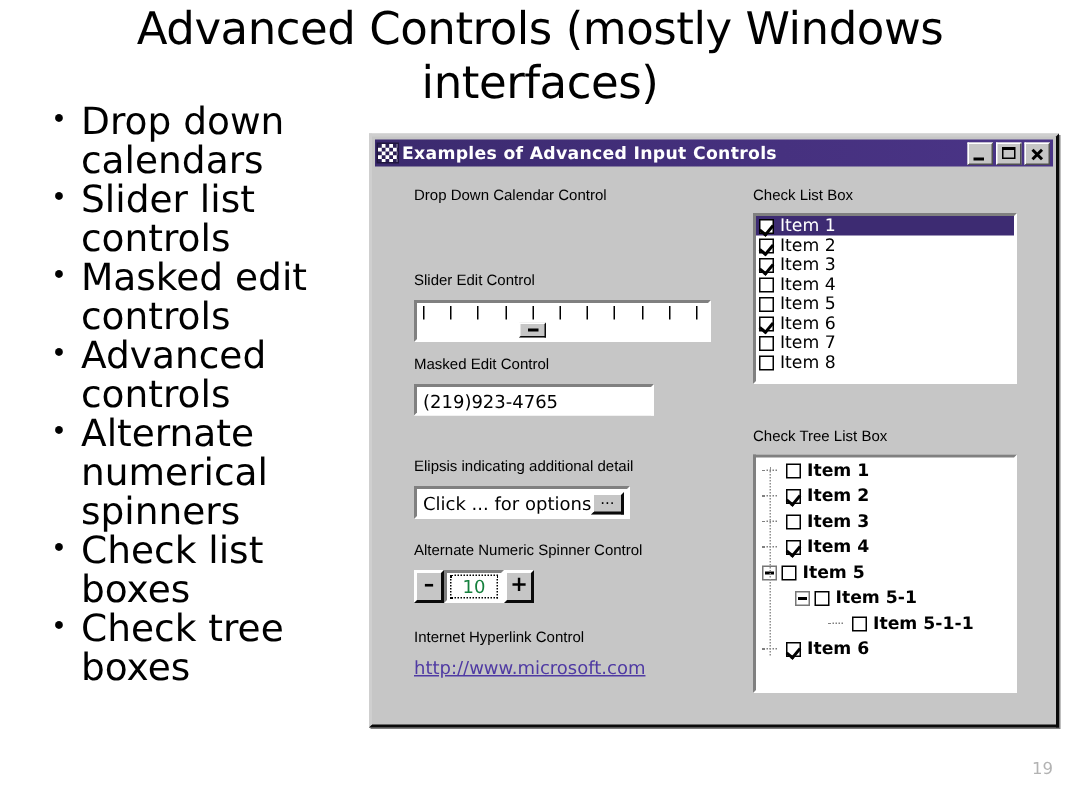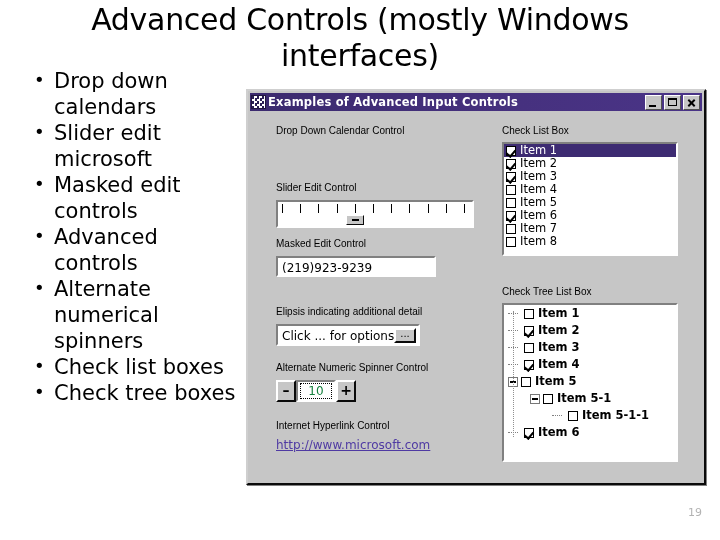--- a/index.html
+++ b/index.html
@@ -36,21 +36,21 @@
     left: 28px;
     top: 68px;
     width: 215px;
     margin: 0;
     padding: 0;
     list-style: none;
   }
   #bullet-list li {
     position: relative;
     padding-left: 26px;
-    font-size: 21px;
+    font-size: 25px;
     line-height: 26px;
     color: #000000;
     font-family: "DejaVu Sans", sans-serif;
     margin-bottom: 0px;
   }
   #bullet-list li::before {
     content: "\2022";
     position: absolute;
     left: 6px;
     top: -1px;
@@ -397,21 +397,21 @@
     border-left: 1px dotted #909090;
   }
 </style>
 </head>
 <body>
 
 <div id="slide-title">Advanced Controls (mostly Windows interfaces)</div>
 
 <ul id="bullet-list">
   <li>Drop down calendars</li>
-  <li>Slider edit microsoft</li>
+  <li>Slider list controls</li>
   <li>Masked edit controls</li>
   <li>Advanced controls</li>
   <li>Alternate numerical spinners</li>
   <li>Check list boxes</li>
   <li>Check tree boxes</li>
 </ul>
 
 <div id="page-number">19</div>
 
 <div id="win-dialog">
@@ -453,21 +453,21 @@
           <span style="left: 149.6px;"></span>
           <span style="left: 167.8px;"></span>
           <span style="left: 186px;"></span>
         </span>
       <span id="slider-thumb" style="left: 67.8px;"></span>
     </div>
 
     <div class="field-label" style="left:26px; top:125px;">Masked Edit Control</div>
 
     <div class="sunken" id="masked-edit">
-      <span class="val">(219)923-9239</span>
+      <span class="val">(219)923-4765</span>
     </div>
 
     <div class="field-label" style="left:26px; top:193px;">Elipsis indicating additional detail</div>
 
     <div class="sunken" id="ellipsis-edit">
       <span class="val">Click ... for options</span>
       <span id="ellipsis-btn">...</span>
     </div>
 
     <div class="field-label" style="left:26px; top:249px;">Alternate Numeric Spinner Control</div>

